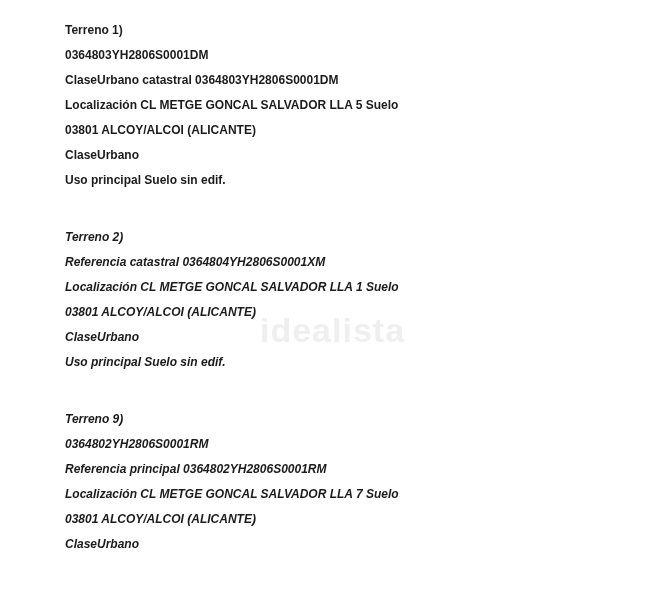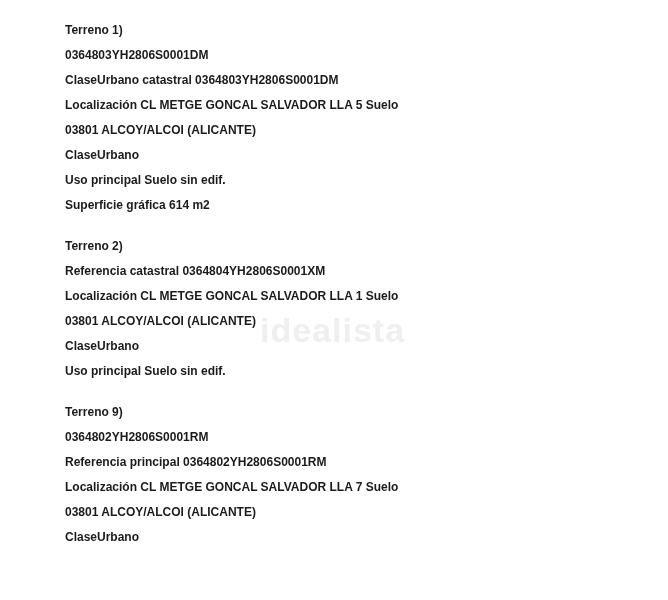--- a/index.html
+++ b/index.html
@@ -36,21 +36,22 @@
   }
   .content {
     position: relative;
     z-index: 2;
     padding: 18px 0 0 65px;
   }
   .block {
     margin-bottom: 0;
   }
   .block + .block {
-    margin-top: 16px;
+    margin-top: 32px;
+    font-style: italic;
   }
   .line {
     font-size: 12px;
     font-weight: bold;
     color: #1b1b1b;
     line-height: 25px;
     white-space: pre;
   }
 </style>
 </head>
@@ -63,21 +64,20 @@
   <div class="content">
 
     <div class="block">
       <div class="line">Terreno 1)</div>
       <div class="line">0364803YH2806S0001DM</div>
       <div class="line"><span>ClaseUrbano catastral 0364803YH2806S0001DM</span></div>
       <div class="line">Localización CL METGE GONCAL SALVADOR LLA 5 Suelo</div>
       <div class="line">03801 ALCOY/ALCOI (ALICANTE)</div>
       <div class="line">ClaseUrbano</div>
       <div class="line">Uso principal Suelo sin edif.</div>
-      <div class="line">Superficie gráfica 614 m2</div>
     </div>
 
     <div class="block">
       <div class="line">Terreno 2)</div>
       <div class="line">Referencia catastral 0364804YH2806S0001XM</div>
       <div class="line">Localización CL METGE GONCAL SALVADOR LLA 1 Suelo</div>
       <div class="line">03801 ALCOY/ALCOI (ALICANTE)</div>
       <div class="line">ClaseUrbano</div>
       <div class="line">Uso principal Suelo sin edif.</div>
     </div>

